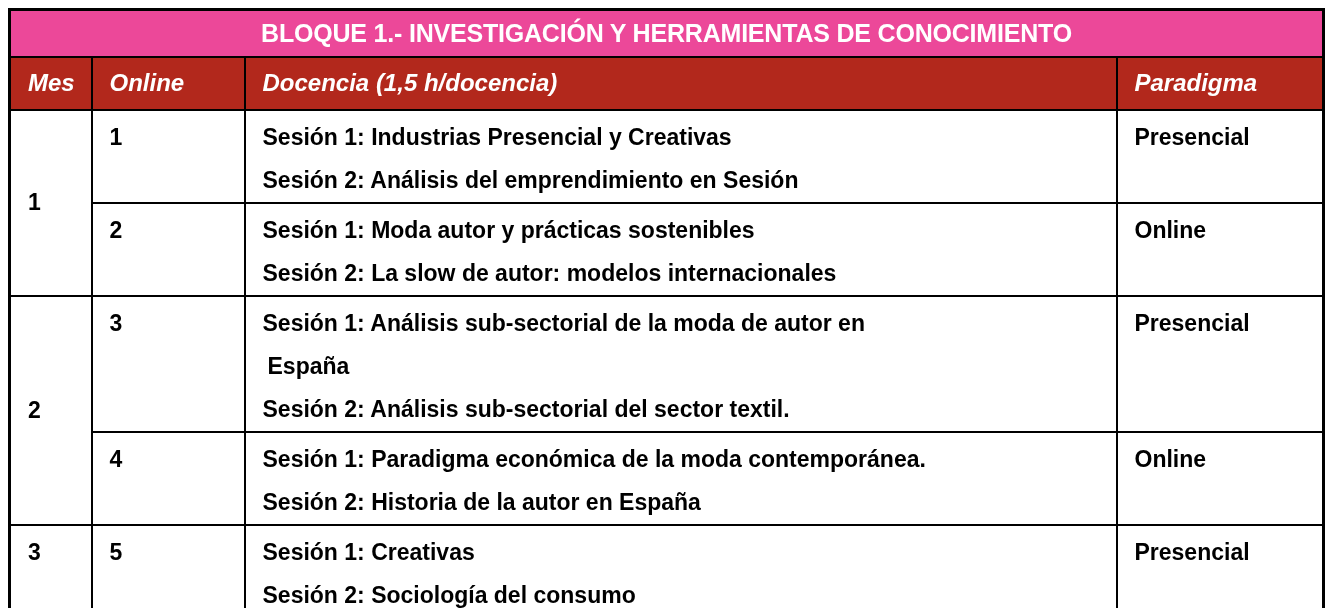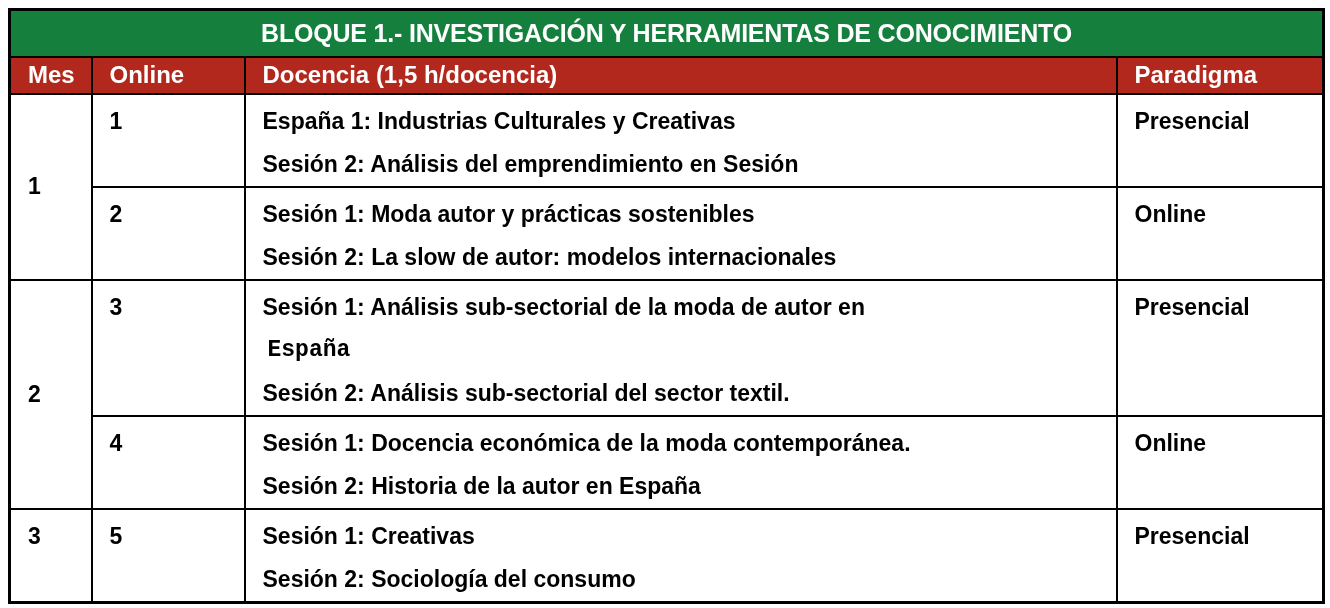--- a/index.html
+++ b/index.html
@@ -23,30 +23,30 @@
   }
   table.schedule th,
   table.schedule td {
     border: 2px solid #000000;
     box-sizing: border-box;
     overflow: hidden;
   }
   
   tr.banner-row { height: 47px; }
   th.banner {
-    background: #15803d;
+    background: #ec4899;
     color: #ffffff;
     font-size: 25px;
     letter-spacing: -0.2px;
     text-align: center;
     vertical-align: middle;
     padding: 0;
   }
   
-  tr.header-row { height: 37px; }
+  tr.header-row { height: 53px; font-style: italic; }
   th.colhead {
     background: #B2281C;
     color: #ffffff;
     font-size: 24px;
     text-align: left;
     vertical-align: middle;
     padding: 0 8px 0 17px;
   }
   
   tr.r-w1 { height: 90px; }
@@ -57,21 +57,21 @@
   td.cell {
     background: #ffffff;
     font-size: 23px;
     line-height: 43px;
     vertical-align: top;
     padding: 5px 10px 0 17px;
   }
   td.mes-span { vertical-align: middle; padding-top: 0; }
   td.mes-top  { vertical-align: top; }
   .line { white-space: nowrap; }
-  .line.cont { padding-left: 5px; font-family: Liberation Mono, monospace; }
+  .line.cont { padding-left: 5px; }
 </style>
 </head>
 <body>
 
 <table class="schedule">
   <colgroup>
     <col style="width:82px">
     <col style="width:153px">
     <col style="width:872px">
     <col style="width:207px">
@@ -86,21 +86,21 @@
     <th class="colhead">Mes</th>
     <th class="colhead">Online</th>
     <th class="colhead">Docencia (1,5 h/docencia)</th>
     <th class="colhead">Paradigma</th>
   </tr>
 
   <tr class="r-w1">
     <td class="cell mes-span" rowspan="2">1</td>
     <td class="cell">1</td>
     <td class="cell">
-      <div class="line">España 1: Industrias Culturales y Creativas</div>
+      <div class="line">Sesión 1: Industrias Presencial y Creativas</div>
       <div class="line">Sesión 2: Análisis del emprendimiento en Sesión</div>
     </td>
     <td class="cell">Presencial</td>
   </tr>
 
   <tr class="r-w2">
     <td class="cell">2</td>
     <td class="cell">
       <div class="line">Sesión 1: Moda autor y prácticas sostenibles</div>
       <div class="line">Sesión 2: La slow de autor: modelos internacionales</div>
@@ -115,21 +115,21 @@
       <div class="line">Sesión 1: Análisis sub-sectorial de la moda de autor en</div>
       <div class="line cont">España</div>
       <div class="line">Sesión 2: Análisis sub-sectorial del sector textil.</div>
     </td>
     <td class="cell">Presencial</td>
   </tr>
 
   <tr class="r-w4">
     <td class="cell">4</td>
     <td class="cell">
-      <div class="line">Sesión 1: Docencia económica de la moda contemporánea.</div>
+      <div class="line">Sesión 1: Paradigma económica de la moda contemporánea.</div>
       <div class="line">Sesión 2: Historia de la autor en España</div>
     </td>
     <td class="cell">Online</td>
   </tr>
 
   <tr class="r-w5">
     <td class="cell mes-top">3</td>
     <td class="cell">5</td>
     <td class="cell">
       <div class="line">Sesión 1: Creativas</div>

